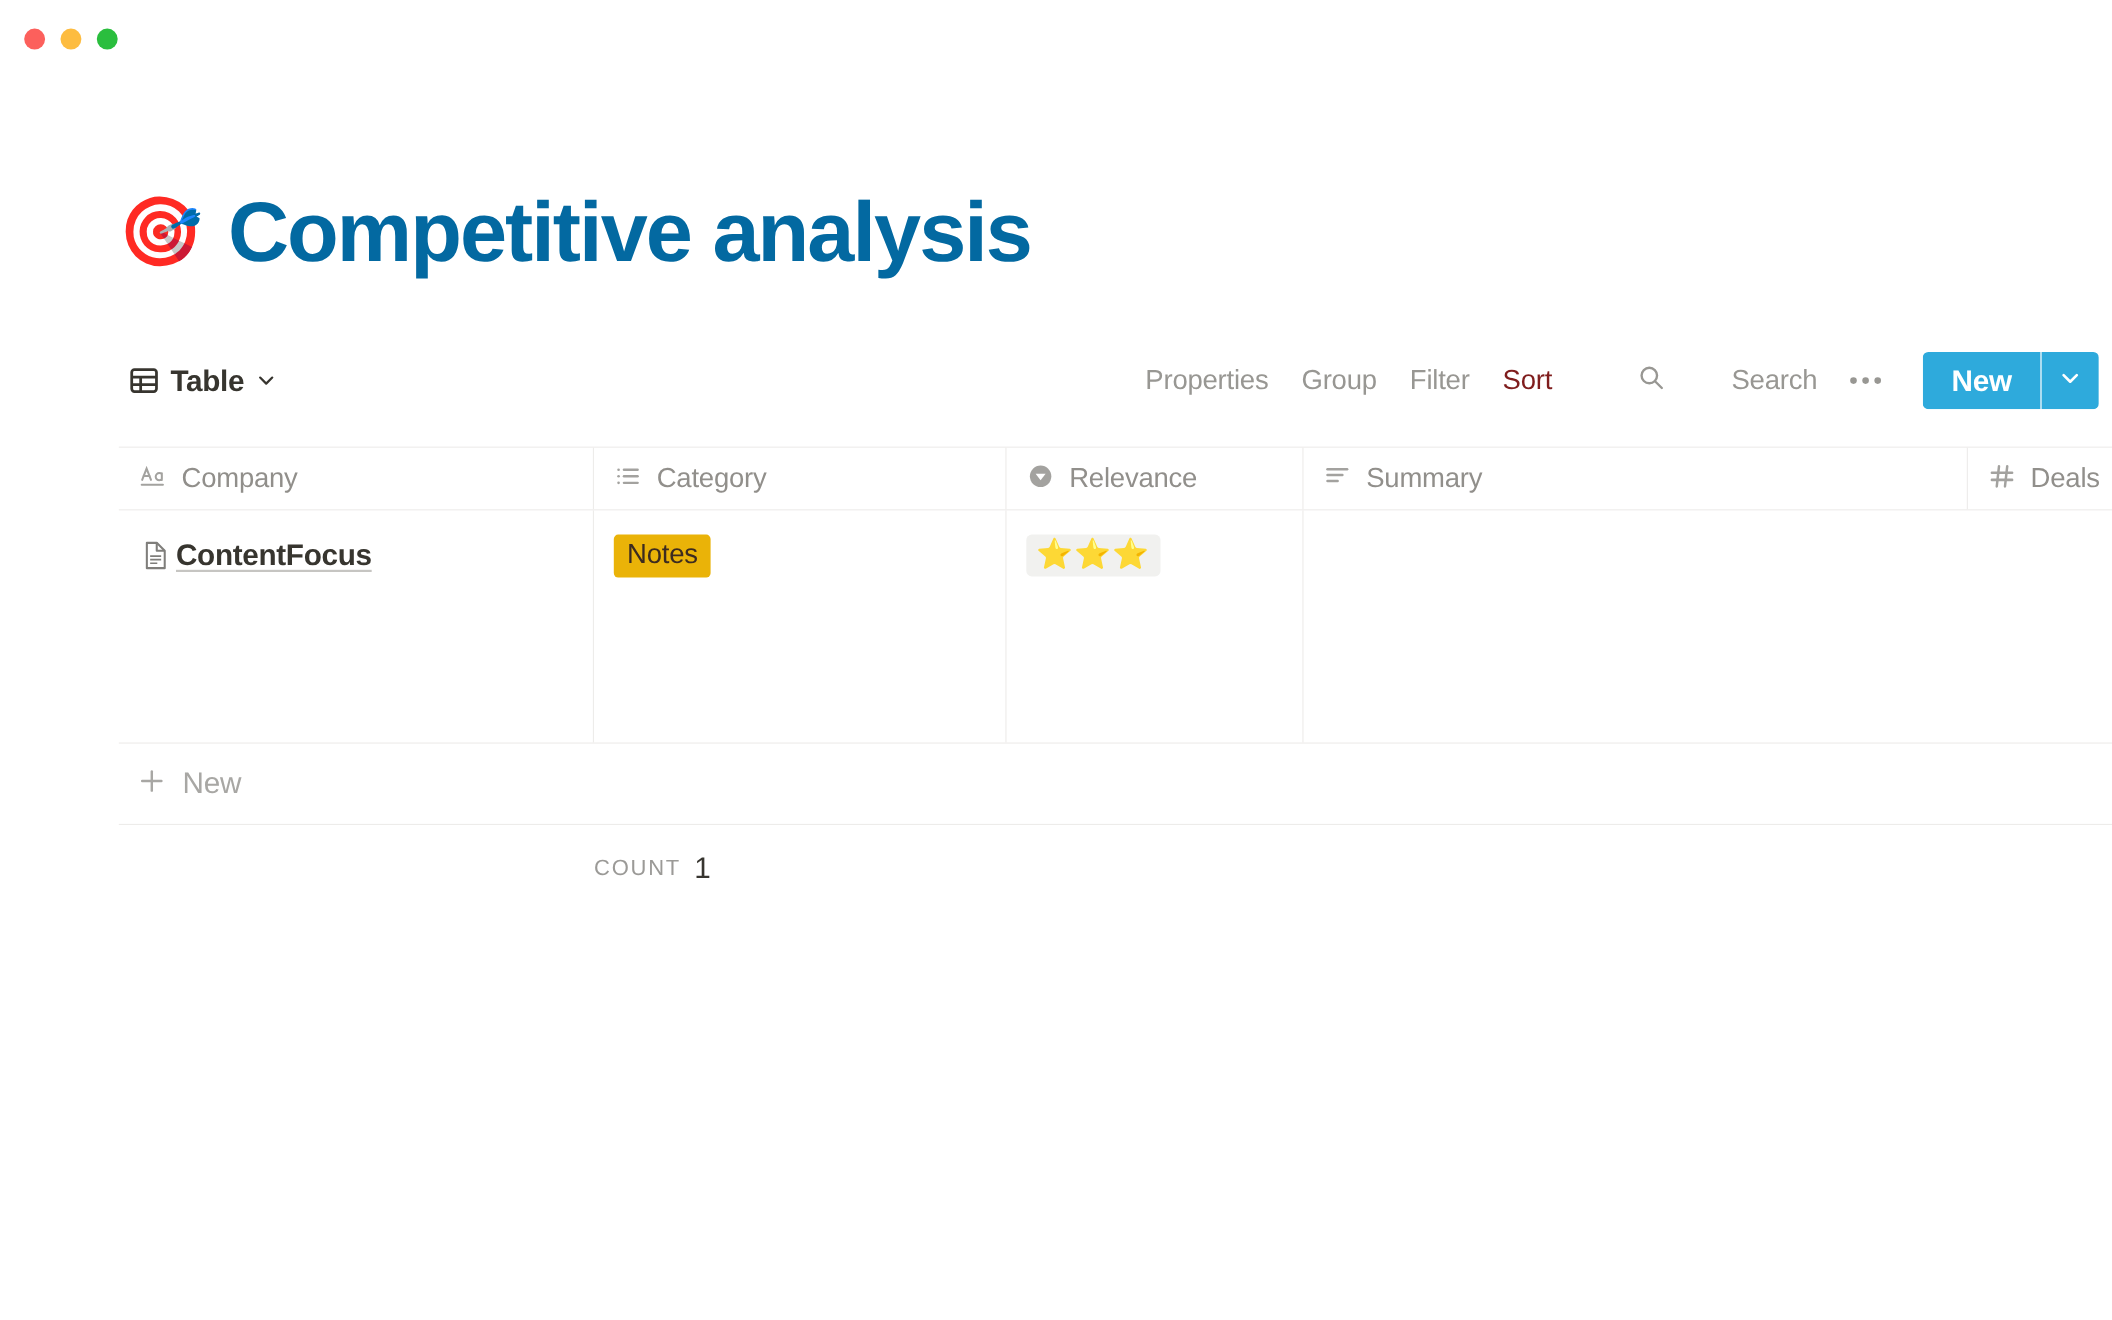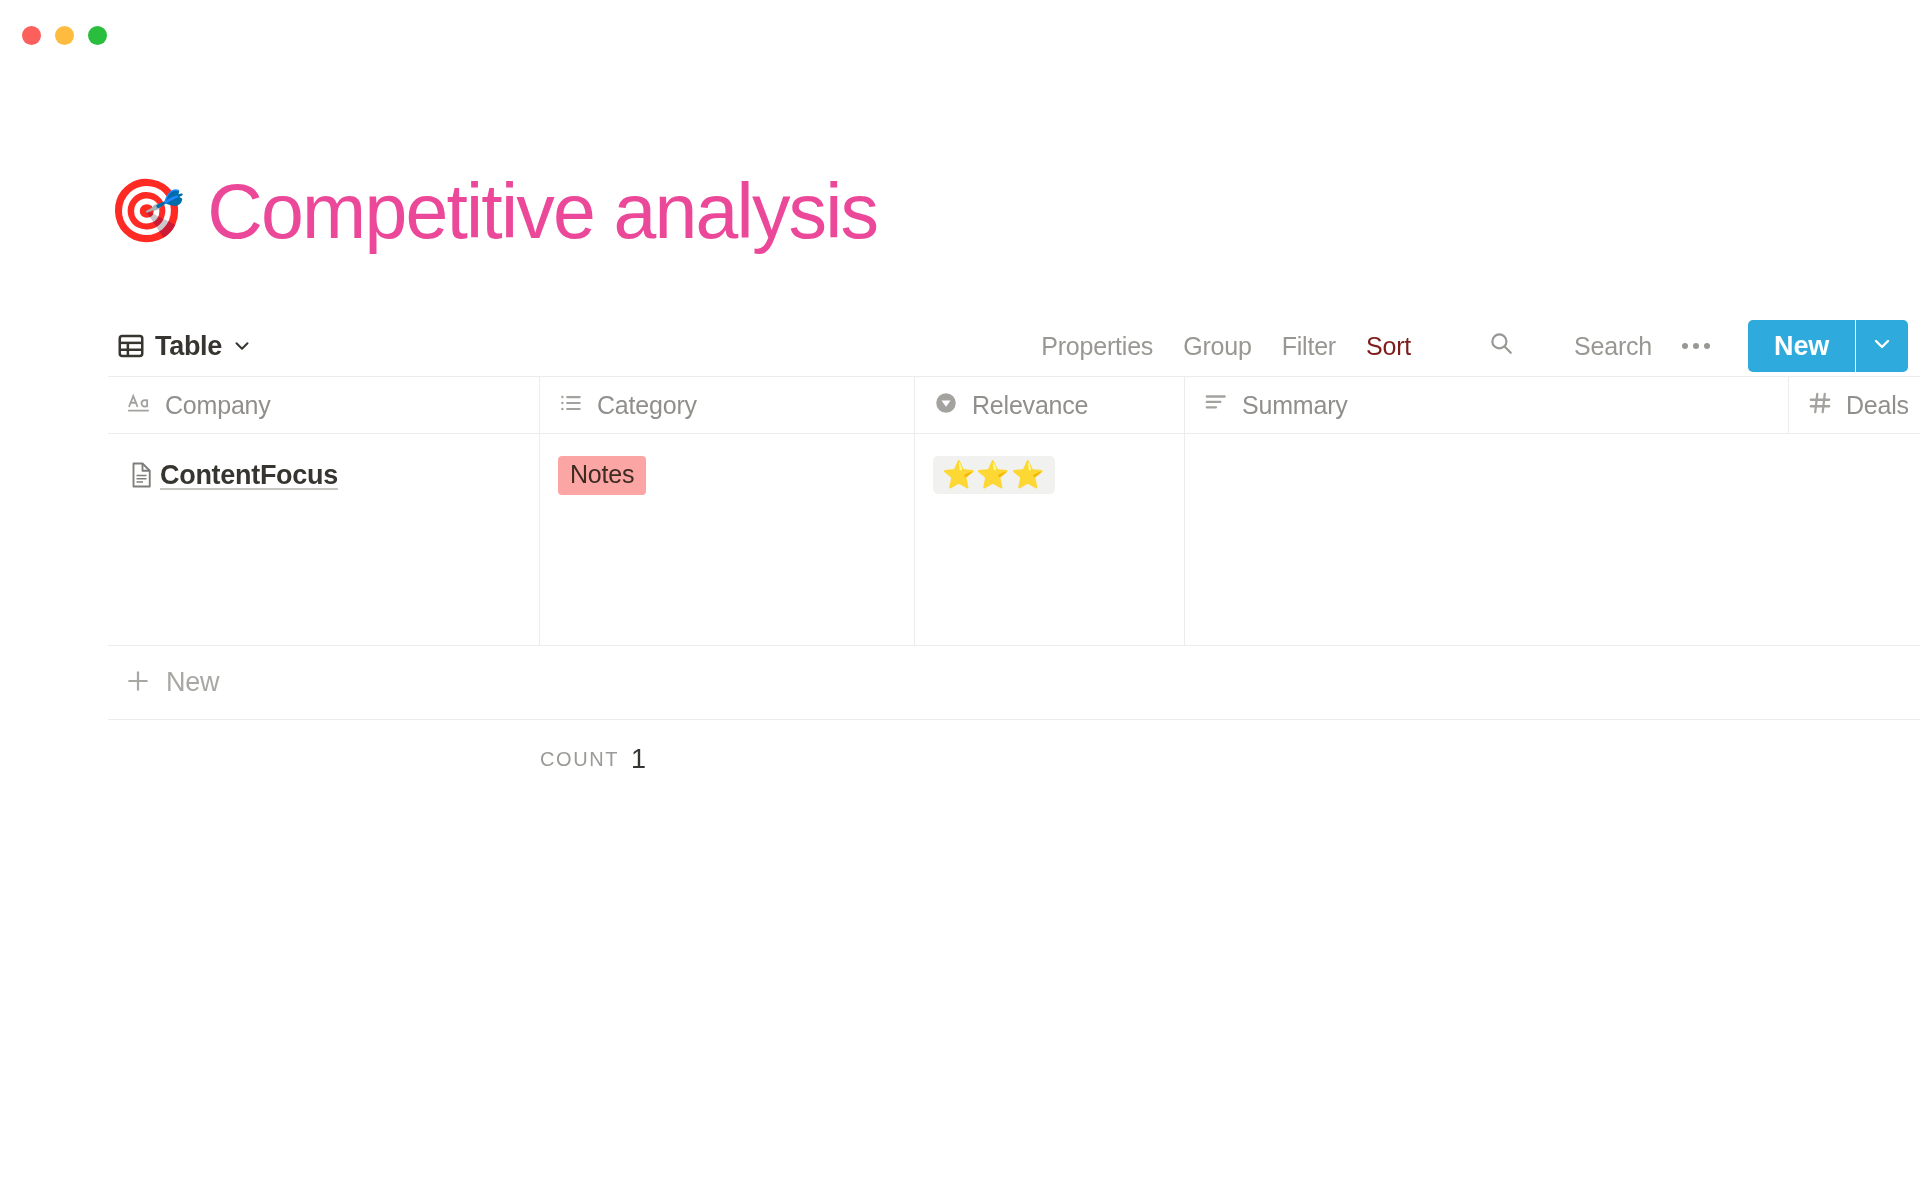--- a/index.html
+++ b/index.html
@@ -49,22 +49,22 @@
     gap: 22px;
     height: 86px;
   }
   .page-title-emoji {
     font-size: 62px;
     line-height: 1;
     font-family: "DejaVu Sans", sans-serif;
   }
   .page-title {
     font-size: 77px;
-    font-weight: normal;
-    color: #ec4899;
+    font-weight: bold;
+    color: #0369a1;
     letter-spacing: -1.8px;
     line-height: 1;
   }
 
   
   .view-toolbar {
     position: absolute;
     top: 317px;
     left: 108px;
     width: 1812px;
@@ -160,21 +160,21 @@
     display: flex;
     align-items: center;
     justify-content: center;
     width: 52px;
     cursor: pointer;
   }
 
   
   .table {
     position: absolute;
-    top: 376px;
+    top: 406px;
     left: 108px;
     width: 1812px;
   }
   .table-head {
     display: flex;
     border-top: 1px solid #EDECEA;
     border-bottom: 1px solid #EDECEA;
     height: 58px;
   }
   .th {
@@ -223,21 +223,21 @@
     color: #37352F;
     text-decoration: underline;
     text-underline-offset: 4px;
     text-decoration-color: #C6C5C2;
     cursor: pointer;
     letter-spacing: -0.3px;
   }
 
   .tag {
     display: inline-block;
-    background: #fca5a5;
+    background: #eab308;
     color: #3C2B20;
     font-size: 25px;
     padding: 3px 12px 5px;
     border-radius: 4px;
     letter-spacing: -0.2px;
     line-height: 1.25;
   }
 
   .stars-pill {
     display: inline-flex;

